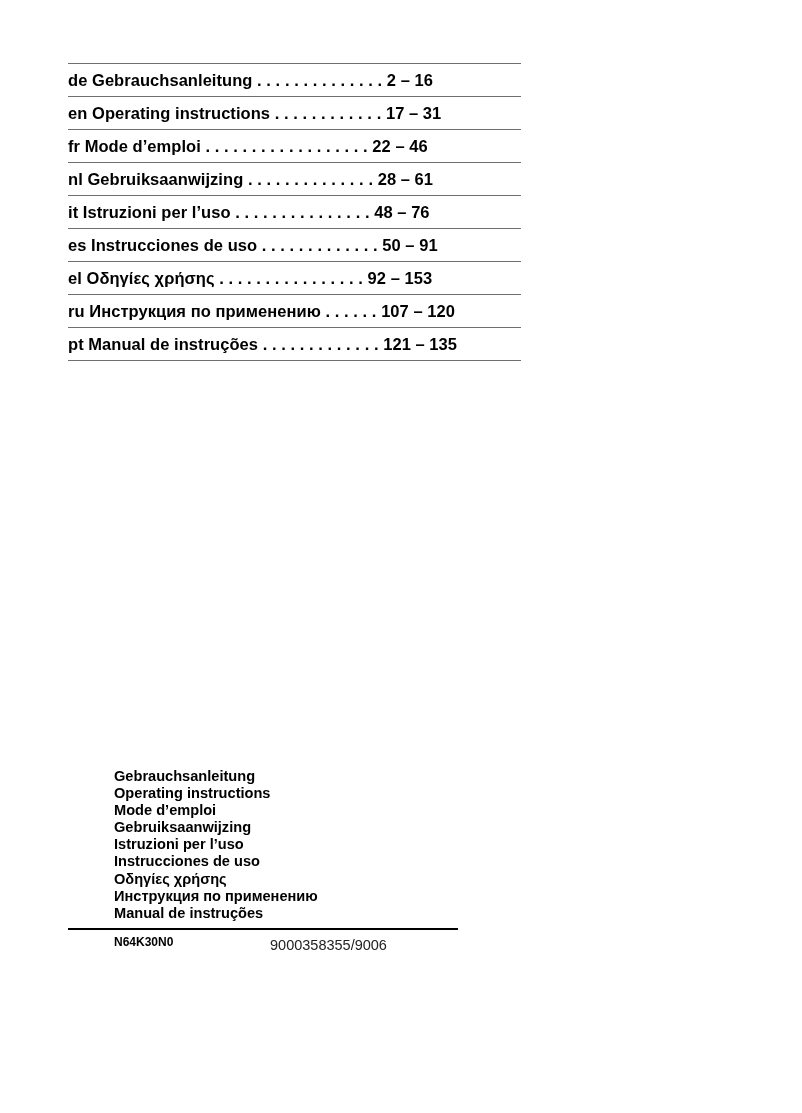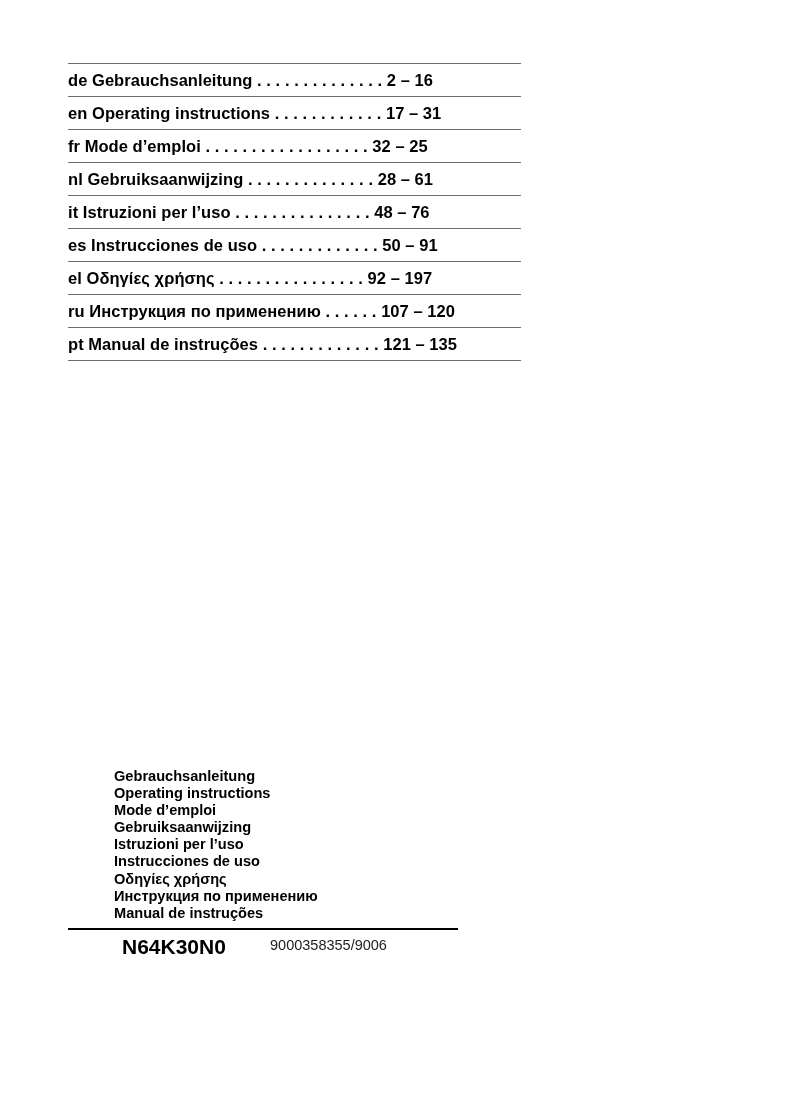--- a/index.html
+++ b/index.html
@@ -8,47 +8,47 @@
     .toc { position: absolute; left: 68px; top: 63px; width: 453px;
            border-top: 1px solid #6e6e6e; }
     .toc-row { height: 33px; border-bottom: 1px solid #6e6e6e; box-sizing: border-box;
                display: flex; align-items: center; font-weight: bold; font-size: 16.5px;
                white-space: pre; letter-spacing: 0.05px; }
     .toc-row span { display: inline-block; text-align: right; }
     .covers { position: absolute; left: 114px; top: 768px; font-weight: bold;
               font-size: 14.6px; line-height: 17.1px; }
     .covers div { white-space: nowrap; }
     .rule { position: absolute; left: 68px; top: 928px; width: 390px; height: 2px; background: #000; }
-    .model { position: absolute; left: 122px; top: 935px; font-weight: bold; font-size: 21px; }
+    .model { position: absolute; left: 114px; top: 935px; font-weight: bold; font-size: 12px; }
     .partno { position: absolute; left: 270px; top: 937px; font-size: 14.5px; color: #222; text-align: right; }
   </style>
 </head>
 <body>
 
 <div class="toc">
   <div class="toc-row">
     <span>de</span>&nbsp;<span>Gebrauchsanleitung</span><span> . . . . . . . . . . . . . .</span>&nbsp;<span>2 – 16</span>
   </div>
   <div class="toc-row">
     <span>en</span>&nbsp;<span>Operating instructions</span><span> . . . . . . . . . . . .</span>&nbsp;<span>17 – 31</span>
   </div>
   <div class="toc-row">
-    <span>fr</span>&nbsp;<span>Mode d’emploi</span><span> . . . . . . . . . . . . . . . . . .</span>&nbsp;<span>32 – 25</span>
+    <span>fr</span>&nbsp;<span>Mode d’emploi</span><span> . . . . . . . . . . . . . . . . . .</span>&nbsp;<span>22 – 46</span>
   </div>
   <div class="toc-row">
     <span>nl</span>&nbsp;<span>Gebruiksaanwijzing</span><span> . . . . . . . . . . . . . .</span>&nbsp;<span>28 – 61</span>
   </div>
   <div class="toc-row">
     <span>it</span>&nbsp;<span>Istruzioni per l’uso</span><span> . . . . . . . . . . . . . . .</span>&nbsp;<span>48 – 76</span>
   </div>
   <div class="toc-row">
     <span>es</span>&nbsp;<span>Instrucciones de uso</span><span> . . . . . . . . . . . . .</span>&nbsp;<span>50 – 91</span>
   </div>
   <div class="toc-row">
-    <span>el</span>&nbsp;<span>Οδηγίες χρήσης</span><span> . . . . . . . . . . . . . . . .</span>&nbsp;<span>92 – 197</span>
+    <span>el</span>&nbsp;<span>Οδηγίες χρήσης</span><span> . . . . . . . . . . . . . . . .</span>&nbsp;<span>92 – 153</span>
   </div>
   <div class="toc-row">
     <span>ru</span>&nbsp;<span>Инструкция по применению</span><span> . . . . . .</span>&nbsp;<span>107 – 120</span>
   </div>
   <div class="toc-row">
     <span>pt</span>&nbsp;<span>Manual de instruções</span><span> . . . . . . . . . . . . .</span>&nbsp;<span>121 – 135</span>
   </div>
 </div>
 
 <div class="covers">

